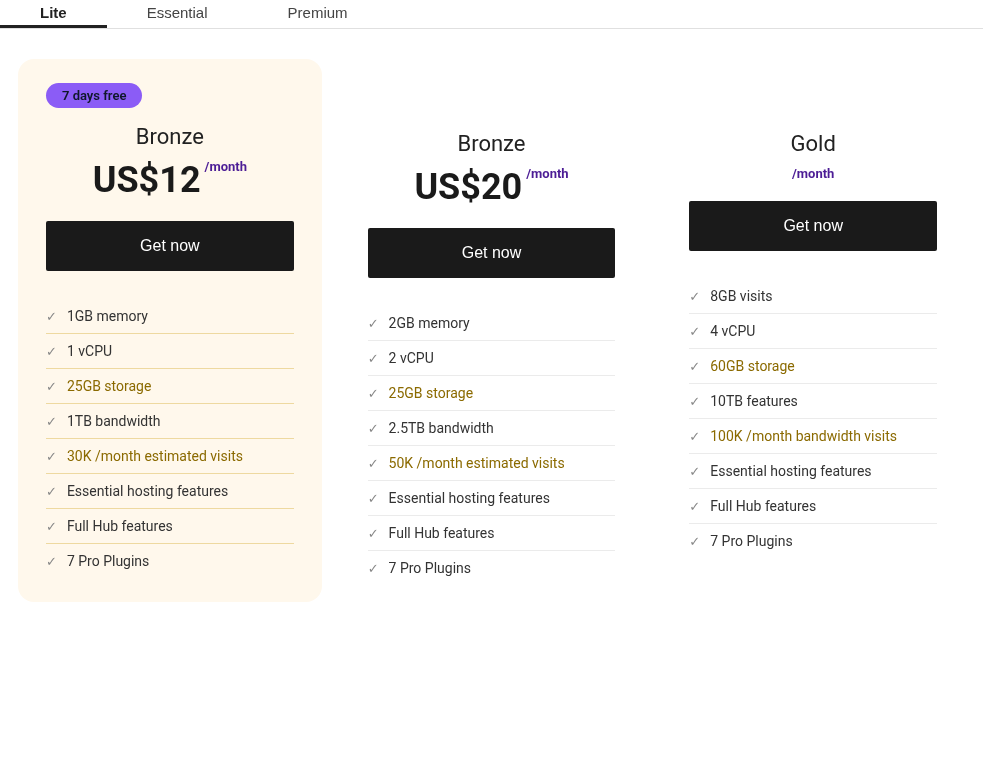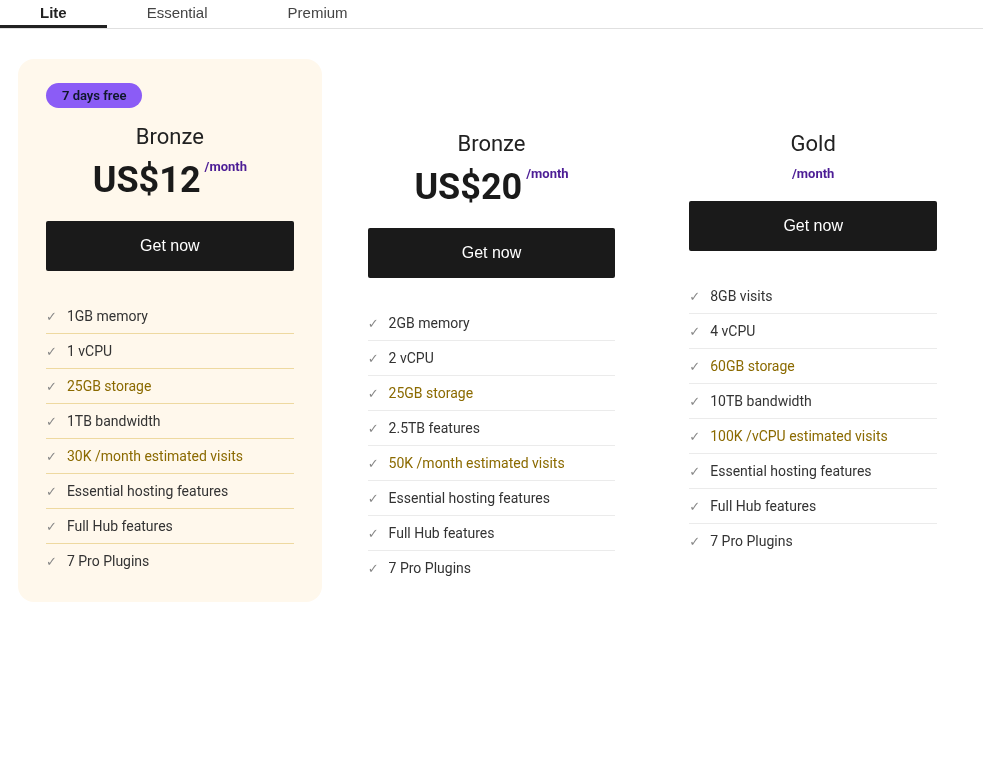--- a/index.html
+++ b/index.html
@@ -242,21 +242,21 @@
         <li>
             <span class="check-icon">✓</span>
             <span>2 vCPU</span>
           </li>
         <li>
             <span class="check-icon">✓</span>
             <span class="feature-link">25GB storage</span>
           </li>
         <li>
             <span class="check-icon">✓</span>
-            <span>2.5TB features</span>
+            <span>2.5TB bandwidth</span>
           </li>
         <li>
             <span class="check-icon">✓</span>
             <span class="feature-link">50K /month estimated visits</span>
           </li>
         <li>
             <span class="check-icon">✓</span>
             <span>Essential hosting features</span>
           </li>
         <li>
@@ -287,25 +287,25 @@
         <li>
             <span class="check-icon">✓</span>
             <span>4 vCPU</span>
           </li>
         <li>
             <span class="check-icon">✓</span>
             <span class="feature-link">60GB storage</span>
           </li>
         <li>
             <span class="check-icon">✓</span>
-            <span>10TB bandwidth</span>
-          </li>
-        <li>
-            <span class="check-icon">✓</span>
-            <span class="feature-link">100K /vCPU estimated visits</span>
+            <span>10TB features</span>
+          </li>
+        <li>
+            <span class="check-icon">✓</span>
+            <span class="feature-link">100K /month bandwidth visits</span>
           </li>
         <li>
             <span class="check-icon">✓</span>
             <span>Essential hosting features</span>
           </li>
         <li>
             <span class="check-icon">✓</span>
             <span>Full Hub features</span>
           </li>
         <li>

